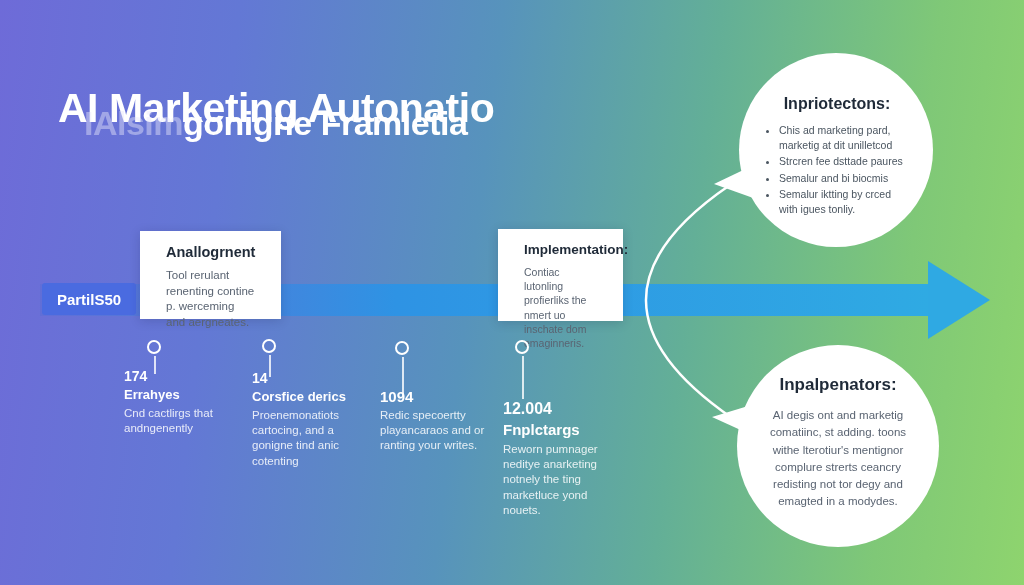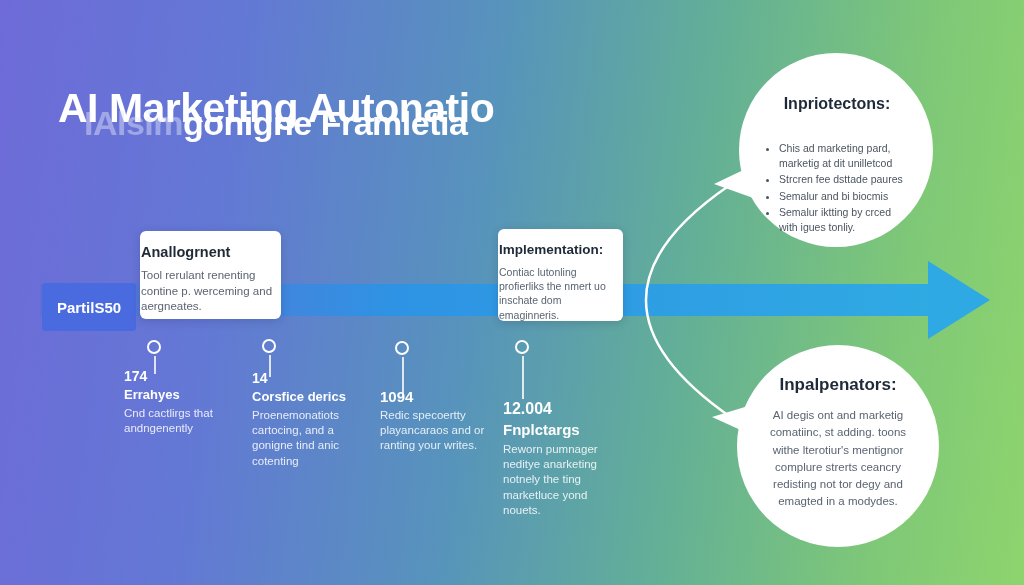--- a/index.html
+++ b/index.html
@@ -20,31 +20,31 @@
   }
   .subtitle{
     position:absolute;left:84px;top:104px;
     font-size:34px;font-weight:800;letter-spacing:-0.5px;white-space:nowrap;
   }
   .subtitle .faded{color:rgba(230,230,250,0.45);}
   .subtitle .strong{color:#FFFFFF;}
 
   
   .axis-label{
-    position:absolute;left:42px;top:283px;width:94px;height:48px;
+    position:absolute;left:42px;top:283px;width:94px;height:32px;
     background:#4A6BE0;border-radius:3px;
     display:flex;align-items:center;justify-content:center;
     color:#FFFFFF;font-size:15px;font-weight:700;
   }
 
   
   .card{
-    position:absolute;background:#FFFFFF;border-radius:6px;
+    position:absolute;background:#FFFFFF;border-radius:0;
     box-shadow:0 2px 10px rgba(20,30,60,0.18);
-    padding:13px 1px;box-sizing:border-box;
+    padding:13px 26px;box-sizing:border-box;
   }
   .card-1{left:140px;top:231px;width:141px;height:88px;}
   .card-2{left:498px;top:229px;width:125px;height:92px;}
   .card h3{margin:0 0 8px 0;color:#1F2A38;font-weight:800;}
   .card-1 h3{font-size:14.5px;}
   .card-2 h3{font-size:13.5px;}
   .card p{margin:0;color:#5A6472;line-height:1.35;}
   .card-1 p{font-size:11.5px;}
   .card-2 p{font-size:10.5px;}
 
@@ -69,21 +69,21 @@
   .m4 .value{font-size:16px;} .m4 .label{font-size:15px;} .m4 .body{font-size:11.5px;}
 
   
   .circle{
     position:absolute;background:#FFFFFF;border-radius:50%;
     box-sizing:border-box;
   }
   .circle-top{left:739px;top:53px;width:194px;height:194px;padding:42px 24px 0 26px;}
   .circle-bottom{left:737px;top:345px;width:202px;height:202px;padding:30px 22px 0 22px;}
   .circle h3{margin:0;text-align:center;color:#1F2A38;font-weight:800;}
-  .circle-top h3{font-size:16px;margin-bottom:28px;}
+  .circle-top h3{font-size:16px;margin-bottom:10px;}
   .circle-bottom h3{font-size:17px;margin-bottom:12px;}
   .bullets{margin:0;padding:0 0 0 14px;color:#4A5560;font-size:10.5px;line-height:1.45;}
   .bullets li{margin:0 0 1px 0;}
   .circle-bottom p{margin:0;text-align:center;color:#5A6472;font-size:11.5px;line-height:1.5;}
 </style>
 </head>
 <body>
 
 <div class="canvas">
 

